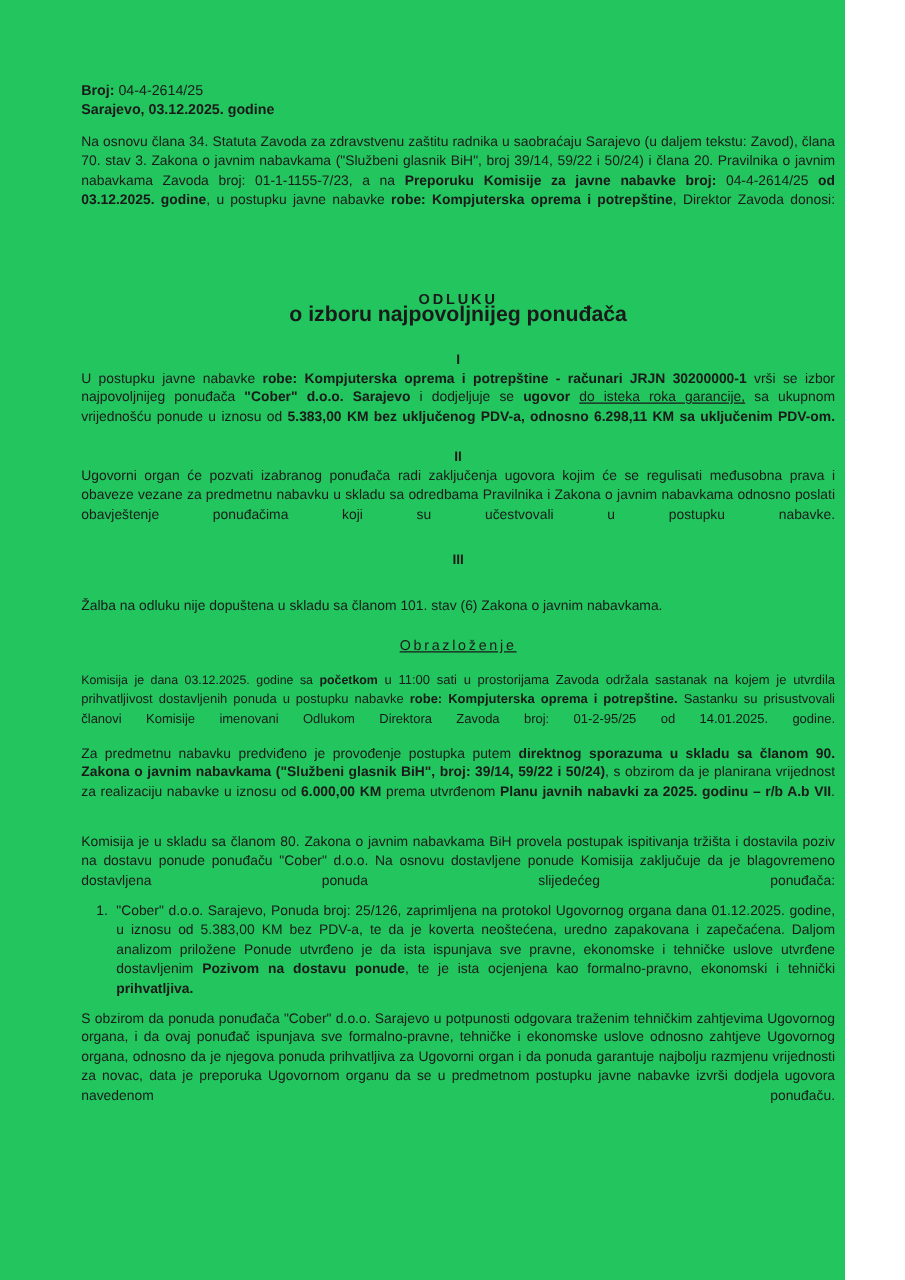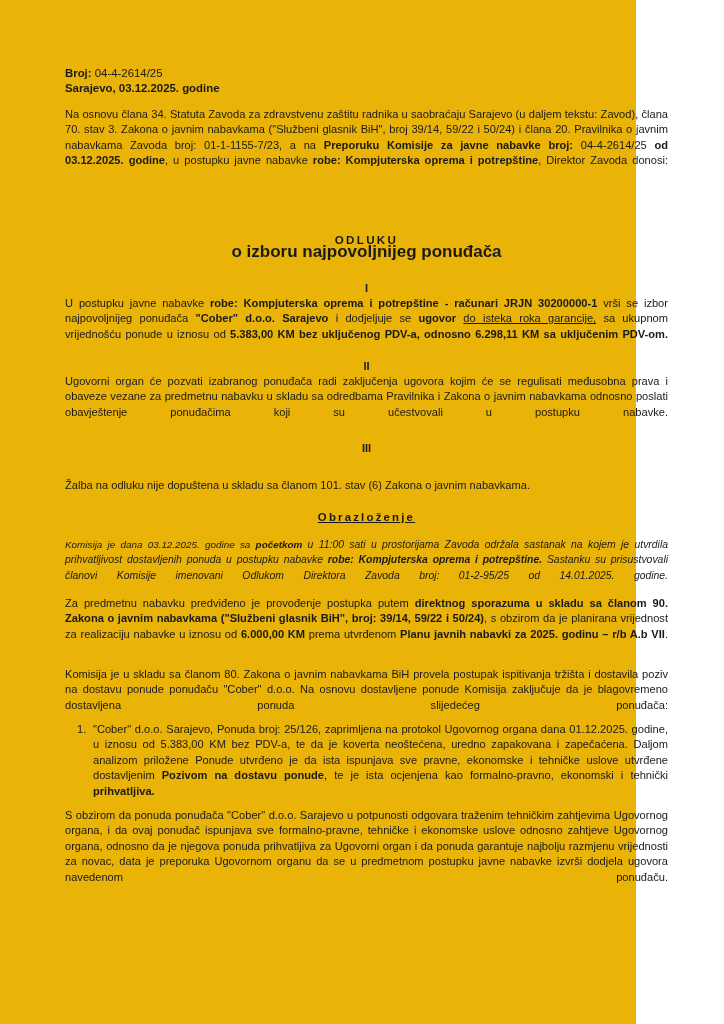--- a/index.html
+++ b/index.html
@@ -1,32 +1,32 @@
 <!DOCTYPE html>
 <html><head>
 <meta charset="utf-8">
 <style>
   html, body { margin: 0; padding: 0; background: #ffffff; }
   body { width: 724px; height: 1024px; position: relative; overflow: hidden; }
   .page {
     position: absolute; left: 0; top: 0; width: 636px; height: 1024px;
-    background: #eab308; color: #1a1a1a;
+    background: #22c55e; color: #1a1a1a;
     font-family: "Liberation Sans", sans-serif;
-    font-size: 11.1px; line-height: 15.4px;
+    font-size: 11.1px; line-height: 15.4px; padding-left: 40px;
   }
   .block { position: absolute; left: 65px; width: 603px; }
   .just { text-align: justify; }
   .just::after { content: ""; display: inline-block; width: 100%; }
   b { font-weight: bold; }
   u { }
   .head { top: 66px; font-size: 11.4px; line-height: 15px; }
   .title { top: 232px; left: 65px; width: 603px; text-align: center; font-weight: bold; letter-spacing: 2.3px; font-size: 11.6px; }
   .subtitle { top: 244px; left: 65px; width: 603px; text-align: center; font-weight: bold; font-size: 17px; }
   .roman { position: absolute; left: 65px; width: 603px; text-align: center; font-weight: bold; font-size: 11px; }
-  .obraz { top: 510px; left: 65px; width: 603px; text-align: center; font-weight: bold; letter-spacing: 2.2px; text-decoration: underline; font-size: 11.4px; }
+  .obraz { top: 510px; left: 65px; width: 603px; text-align: center; font-weight: normal; letter-spacing: 2.2px; text-decoration: underline; font-size: 11.4px; }
   .small { font-size: 10.4px; line-height: 15.3px; }
   .li { position: absolute; left: 93px; width: 575px; }
   .li .num { position: absolute; left: -16px; top: 0; }
 </style>
 </head>
 <body>
 
 <div class="page">
 
   <div class="block head">
@@ -47,21 +47,21 @@
   </div>
 
   <div class="roman" style="top:359px;">II</div>
   <div class="block just" style="top:374px;">Ugovorni organ će pozvati izabranog ponuđača radi zaključenja ugovora kojim će se regulisati međusobna prava i obaveze vezane za predmetnu nabavku u skladu sa odredbama Pravilnika i Zakona o javnim nabavkama odnosno poslati obavještenje ponuđačima koji su učestvovali u postupku nabavke.</div>
 
   <div class="roman" style="top:441px;">III</div>
   <div class="block" style="top:456px;margin-top:22px;">Žalba na odluku nije dopuštena u skladu sa članom 101. stav (6) Zakona o javnim nabavkama.</div>
 
   <div class="block obraz">Obrazloženje</div>
 
-  <div class="block just small" style="top:537px;font-style:italic;">
+  <div class="block just small" style="top:537px;">
     <span style="font-size:9.9px;">Komisija je dana 03.12.2025. godine sa </span><b style="font-size:9.9px;">početkom</b><span> u 11:00 sati u prostorijama Zavoda održala sastanak na kojem je utvrdila prihvatljivost dostavljenih ponuda u postupku nabavke </span><b>robe: Kompjuterska oprema i potrepštine.</b><span> Sastanku su prisustvovali  članovi Komisije imenovani Odlukom Direktora Zavoda broj: 01-2-95/25 od 14.01.2025. godine.</span>
   </div>
 
   <div class="block just" style="top:596px;">
     <span>Za predmetnu nabavku predviđeno je provođenje postupka putem </span><b>direktnog sporazuma u skladu sa članom 90. Zakona o javnim nabavkama ("Službeni glasnik BiH", broj: 39/14, 59/22 i 50/24)</b><span>, s obzirom da je planirana vrijednost za realizaciju nabavke u iznosu od </span><b>6.000,00 KM</b><span> prema utvrđenom </span><b>Planu javnih nabavki za 2025. godinu – r/b A.b VII</b><span>.</span>
   </div>
 
   <div class="block just" style="top:667px;">Komisija je u skladu sa članom 80. Zakona o javnim nabavkama BiH provela postupak ispitivanja tržišta i dostavila poziv na dostavu ponude ponuđaču "Cober" d.o.o. Na osnovu dostavljene ponude Komisija zaključuje da je blagovremeno dostavljena ponuda slijedećeg ponuđača:</div>
 
   <div class="li just" style="top:722px;">

